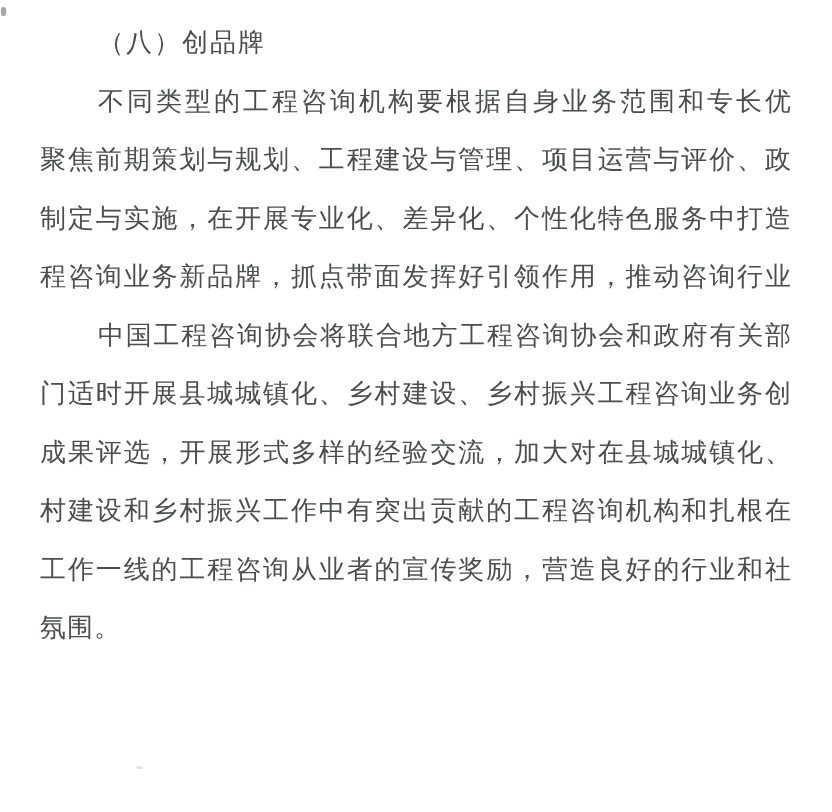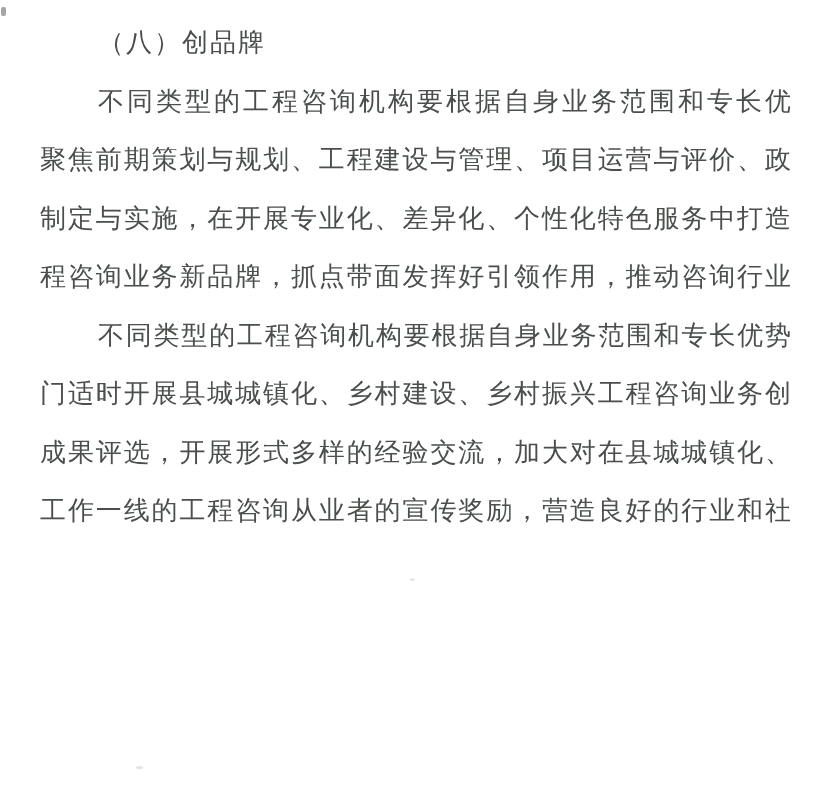--- a/index.html
+++ b/index.html
@@ -63,24 +63,26 @@
     <div class="line indent fill">不同类型的工程咨询机构要根据自身业务范围和专长优势，</div>
 
     <div class="line fill">聚焦前期策划与规划、工程建设与管理、项目运营与评价、政策</div>
 
     <div class="line fill">制定与实施，在开展专业化、差异化、个性化特色服务中打造工</div>
 
     <div class="line fill">程咨询业务新品牌，抓点带面发挥好引领作用，推动咨询行业高</div>
 
 
 
-    <div class="line indent fill">不同类型的工程咨询机构要根据自身业务范围和专长优势</div>
+    <div class="line indent fill">中国工程咨询协会将联合地方工程咨询协会和政府有关部</div>
 
     <div class="line fill">门适时开展县城城镇化、乡村建设、乡村振兴工程咨询业务创新</div>
 
     <div class="line fill">成果评选，开展形式多样的经验交流，加大对在县城城镇化、乡</div>
 
+    <div class="line fill">村建设和乡村振兴工作中有突出贡献的工程咨询机构和扎根在</div>
 
     <div class="line fill">工作一线的工程咨询从业者的宣传奖励，营造良好的行业和社会</div>
 
+    <div class="line">氛围。</div>
 
   </div>
 </div>
 
 </body></html>

